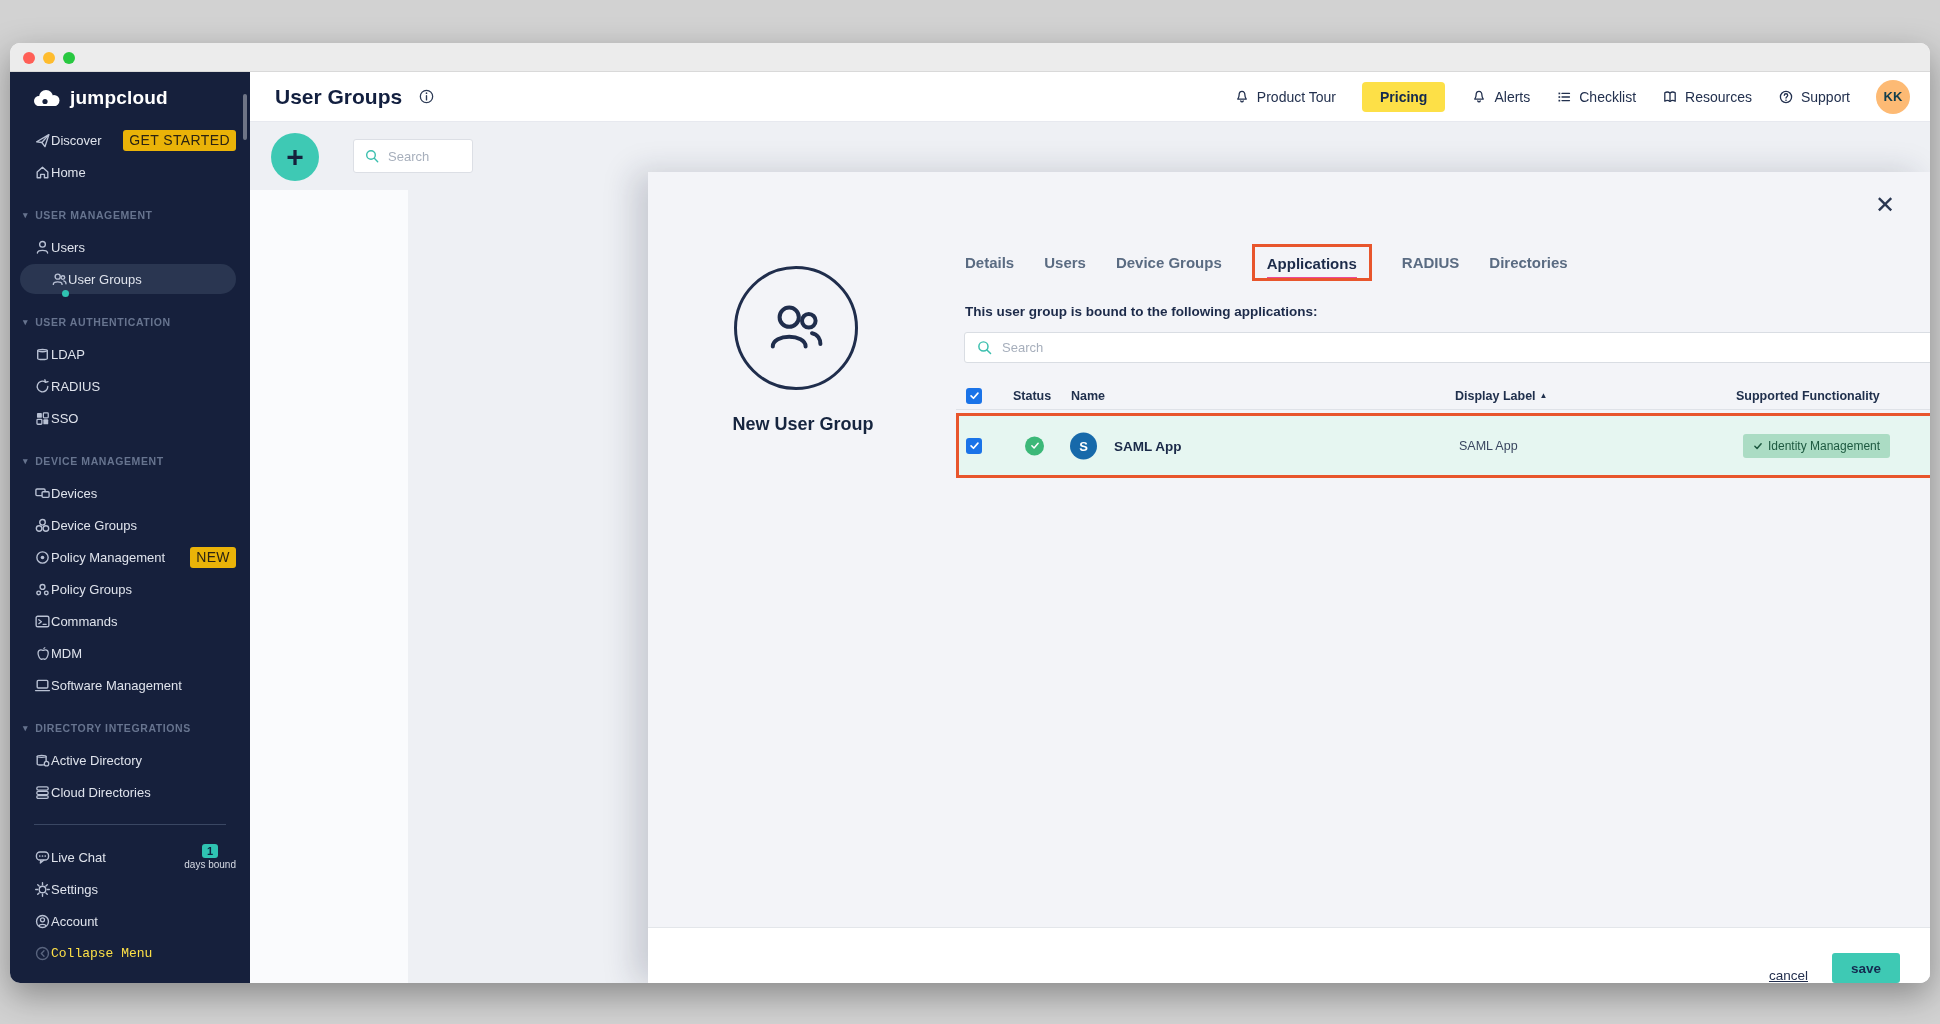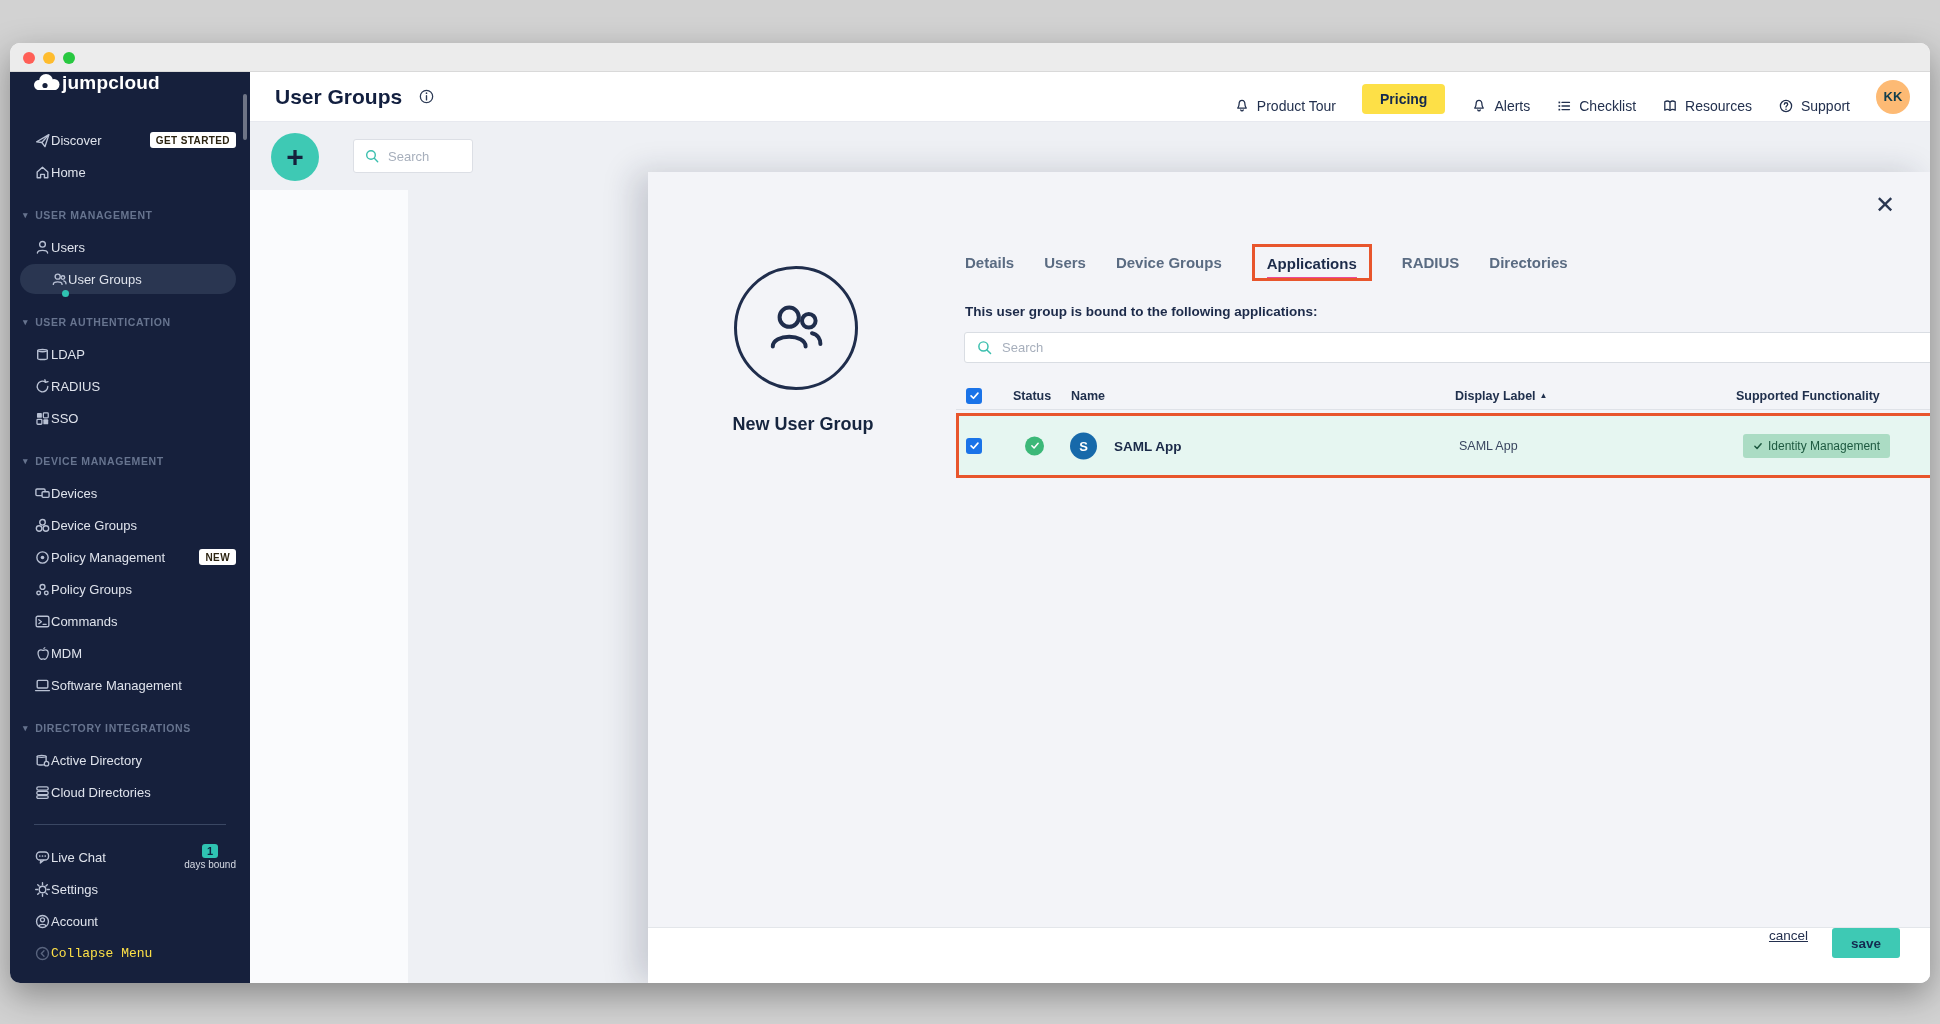--- a/index.html
+++ b/index.html
@@ -12,48 +12,48 @@
 
   
   .titlebar { position:absolute; left:0; top:0; right:0; height:29px; background:#ececec; border-bottom:1px solid #d9d9d9; z-index:50; }
   .tl { position:absolute; top:9px; width:12px; height:12px; border-radius:50%; }
   .tl.red { left:13px; background:#ff5f57; }
   .tl.yellow { left:33px; background:#febc2e; }
   .tl.green { left:53px; background:#28c840; }
 
   
   .sidebar { position:absolute; left:0; top:29px; bottom:0; width:240px; background:#16203c; color:#dfe3ec; z-index:10; }
-  .logo { height:52px; display:flex; padding-left:22px; }
+  .logo { height:52px; display:flex; align-items:center; padding-left:22px; gap:8px; }
   .logo-text { color:#fff; font-size:19px; font-weight:bold; letter-spacing:.2px; }
   .nav-item { height:32px; display:flex; align-items:center; padding:0 14px 0 24px; gap:0; font-size:13px; color:#dfe3ec; cursor:pointer; position:relative; }
   .nav-item .ni { width:17px; height:17px; color:#b9c1d4; flex:0 0 17px; }
   .nav-section { height:32px; margin-top:11px; display:flex; align-items:center; gap:7px; padding-left:13px;
     font-size:10.5px; font-weight:bold; letter-spacing:.6px; color:#67748f; }
   .nav-section .chev { font-size:9px; color:#67748f; }
   .nav-item.selected::before { content:""; position:absolute; left:10px; right:14px; top:1px; bottom:1px; background:#2a3651; border-radius:15px; }
   .nav-item.selected > * { position:relative; z-index:1; }
   .nav-item.selected { padding-left:34px; }
   .sel-dot { position:absolute; left:18px; top:50%; margin-top:-3.5px; width:7px; height:7px; border-radius:50%; background:#2fc3b2; z-index:1; }
-  .pill-badge { margin-left:auto; background:#ffffff; color:#2c2412; font-size:10px; font-weight:bold; letter-spacing:.4px;
+  .pill-badge { margin-left:auto; background:#eab308; color:#2c2412; font-size:14px; font-weight:normal; letter-spacing:.4px;
     padding:2.5px 6px; border-radius:3px; white-space:nowrap; }
   .trial { margin-left:auto; display:flex; flex-direction:column; align-items:center; gap:1px; }
   .trial-badge { background:#2fc3b2; color:#0e2440; font-size:11px; font-weight:bold; padding:1px 5px; border-radius:3px; }
   .trial-text { font-size:10px; color:#d6dae4; }
   .nav-divider { height:33px; display:flex; align-items:center; padding:0 24px; }
   .nav-divider > div { width:100%; height:1px; background:#3a4763; }
   .nav-item.disabled { color:#fde047;font-family:Liberation Mono, monospace; }
   .nav-item.disabled .ni { color:#59647e; }
   .side-scroll { position:absolute; left:233px; top:51px; width:4px; height:46px; border-radius:2px; background:rgba(255,255,255,.38); z-index:11; }
 
   
   .main { position:absolute; left:240px; top:29px; right:0; bottom:0; background:#eef0f4; }
   .app-header { position:absolute; left:0; top:0; right:0; height:50px; background:#fff; border-bottom:1px solid #e7e9ef; display:flex; align-items:center; padding:0 20px 0 25px; z-index:20; }
   .page-title { font-size:21px; font-weight:bold; color:#121f3f; }
   .info-ic { margin-left:16px; color:#2c3a55; width:17px; height:17px; }
-  .topbar { margin-left:auto; display:flex; align-items:flex-end; gap:26px; }
+  .topbar { margin-left:auto; display:flex; align-items:center; gap:26px; }
   .tb-item { display:flex; align-items:center; gap:7px; font-size:14px; color:#22304e; cursor:pointer; }
   .tb-item .ni { width:16px; height:16px; color:#22304e; }
   .tb-pill { background:#fde047; color:#13294e; font-size:14px; font-weight:bold; padding:7px 18px; border-radius:4px; border:none; cursor:pointer; }
   .avatar { width:34px; height:34px; border-radius:50%; background:#fdba74; color:#123f4d; font-size:13px; font-weight:bold; display:flex; align-items:center; justify-content:center; cursor:pointer; }
 
   
   .content { position:absolute; left:0; top:50px; right:0; bottom:0; }
   .list-panel { position:absolute; left:0; top:68px; width:158px; bottom:0; background:#fafbfd; }
   .add-btn { position:absolute; left:21px; top:11px; width:48px; height:48px; border-radius:50%; background:#3ec9b4; border:none;
     color:#16203c; font-size:30px; font-weight:bold; line-height:44px; cursor:pointer; }
@@ -99,21 +99,21 @@
   .status-dot { width:19px; height:19px; border-radius:50%; background:#3cb878; display:flex; align-items:center; justify-content:center; }
   .status-dot svg { width:10px; height:10px; color:#fff; }
   .app-avatar { width:27px; height:27px; border-radius:50%; background:#1769aa; color:#fff; font-size:13px; font-weight:bold;
     display:flex; align-items:center; justify-content:center; }
   .app-name { font-size:13.5px; font-weight:bold; color:#1b2a49; }
   .app-label { font-size:12.5px; color:#3a4660; }
   .func-badge { background:#abdcc4; color:#1d5940; font-size:12px; padding:5px 10px; border-radius:3px; display:flex; align-items:center; gap:5px; }
   .func-badge svg { width:10px; height:10px; color:#1d5940; }
 
   .modal-footer { position:absolute; left:0; right:0; bottom:0; height:56px; background:#fff; border-top:1px solid #e3e6ea;
-    display:flex; align-items:flex-start; justify-content:flex-end; gap:24px; padding-right:30px;padding-left:32px; }
+    display:flex; align-items:flex-end; justify-content:flex-end; gap:24px; padding-right:30px;padding-left:32px; }
   .cancel-link { font-size:13.5px; color:#232f4e; text-decoration:underline; background:none; border:none; cursor:pointer; font-family:"Liberation Sans",sans-serif; }
   .save-btn { width:68px; height:30px; background:#3ec9b4; border:none; border-radius:3px; font-size:13.5px; font-weight:bold; color:#142a50; cursor:pointer; font-family:"Liberation Sans",sans-serif; }
 
   .ni svg, .info-ic svg { width:100%; height:100%; display:block; }
 </style>
 </head>
 <body>
 
 <svg width="0" height="0" style="position:absolute">
   <defs>

